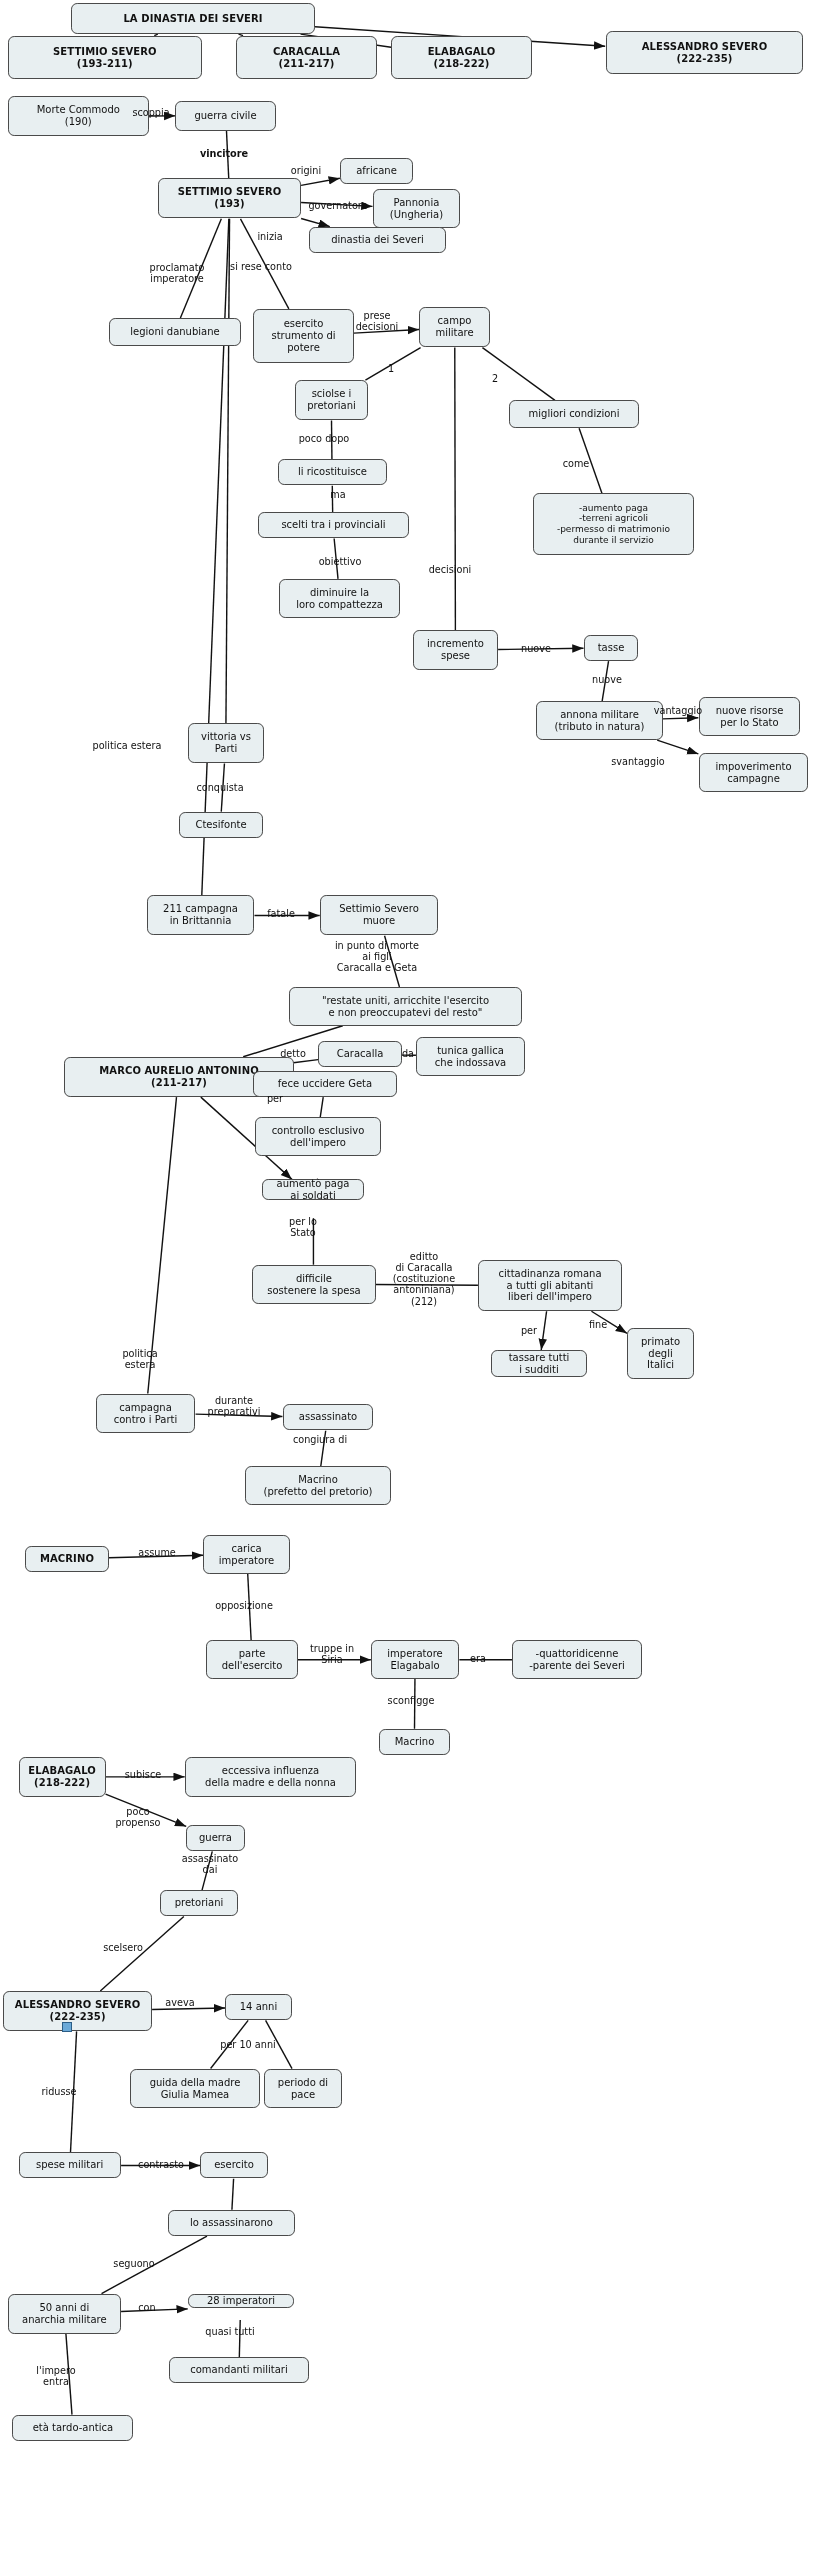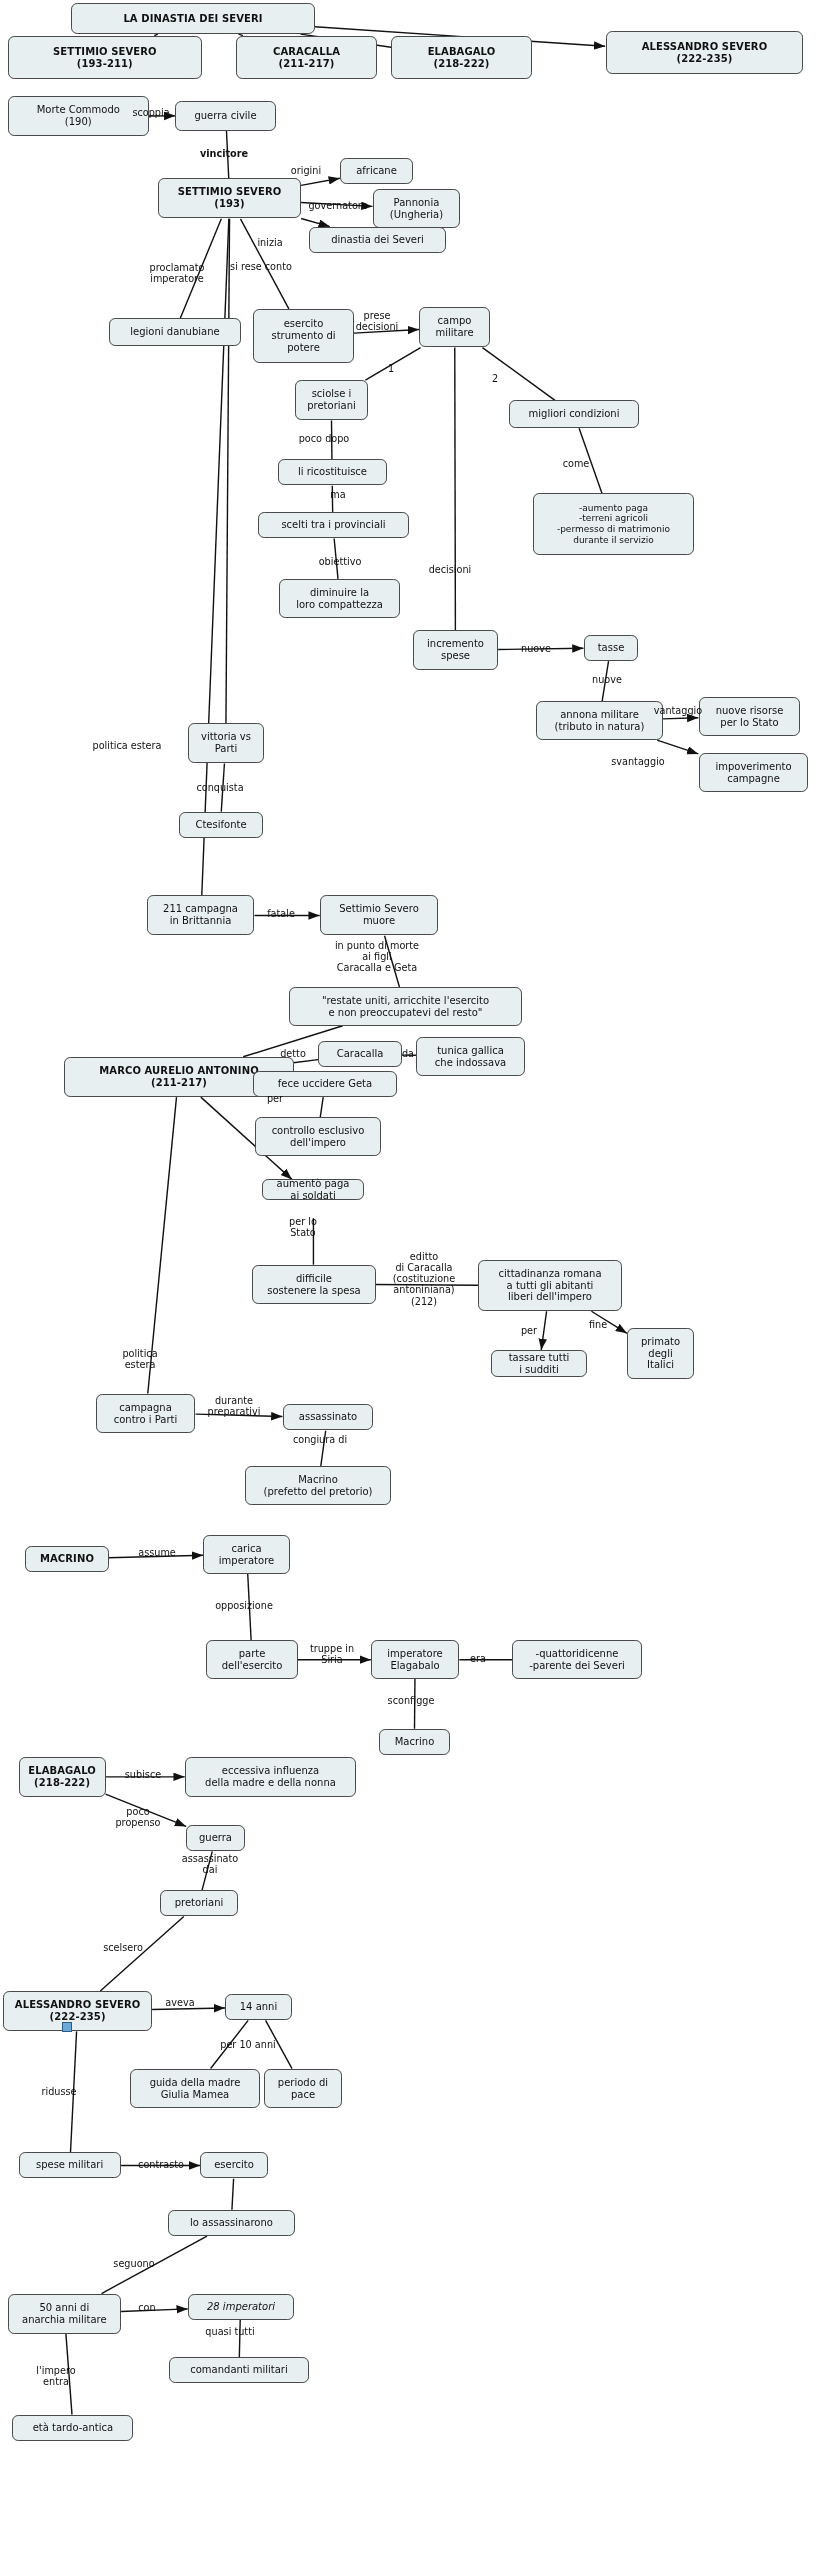--- a/index.html
+++ b/index.html
@@ -214,30 +214,30 @@
       <div class="node" style="left: 225px; top: 1994px; width: 67px; height: 26px; font-size: 10px;">14 anni</div>
       <div class="node" style="left: 130px; top: 2069px; width: 130px; height: 39px; font-size: 10px;">guida della madre
 Giulia Mamea</div>
       <div class="node" style="left: 264px; top: 2069px; width: 78px; height: 39px; font-size: 10px;">periodo di
 pace</div>
       <div class="node" style="left: 18.6px; top: 2152px; width: 102px; height: 26px; font-size: 10px;">spese militari</div>
       <div class="node" style="left: 200px; top: 2152px; width: 68px; height: 26px; font-size: 10px;">esercito</div>
       <div class="node" style="left: 168px; top: 2210px; width: 127px; height: 26px; font-size: 10px;">lo assassinarono</div>
       <div class="node" style="left: 7.8px; top: 2294px; width: 113px; height: 40px; font-size: 10px;">50 anni di
 anarchia militare</div>
-      <div class="node" style="left: 188px; top: 2294px; width: 106px; height: 26px; font-size: 10px; font-style: italic;">28 imperatori</div>
+      <div class="node" style="left: 188px; top: 2294px; width: 106px; height: 14px; font-size: 10px;">28 imperatori</div>
       <div class="node" style="left: 169px; top: 2357px; width: 140px; height: 26px; font-size: 10px;">comandanti militari</div>
       <div class="node" style="left: 12.4px; top: 2415px; width: 121px; height: 26px; font-size: 10px;">età tardo-antica</div>
     </div>
   <div id="label-layer">
       <div class="elabel" style="left: 151px; top: 113px; font-size: 9.7px;">scoppia</div>
       <div class="elabel" style="left: 224px; top: 154px; font-size: 9.7px; font-weight: bold;">vincitore</div>
       <div class="elabel" style="left: 306px; top: 171px; font-size: 9.7px;">origini</div>
       <div class="elabel" style="left: 338px; top: 206px; font-size: 9.7px;">governatore</div>
-      <div class="elabel" style="left: 270px; top: 237px; font-size: 9.7px; margin-top: 6px;">inizia</div>
+      <div class="elabel" style="left: 270px; top: 237px; font-size: 9.7px;">inizia</div>
       <div class="elabel" style="left: 177px; top: 273px; font-size: 9.7px;">proclamato
 imperatore</div>
       <div class="elabel" style="left: 261px; top: 267px; font-size: 9.7px;">si rese conto</div>
       <div class="elabel" style="left: 377px; top: 321px; font-size: 9.7px;">prese
 decisioni</div>
       <div class="elabel" style="left: 391px; top: 369px; font-size: 9.7px;">1</div>
       <div class="elabel" style="left: 495px; top: 379px; font-size: 9.7px;">2</div>
       <div class="elabel" style="left: 324px; top: 439px; font-size: 9.7px;">poco dopo</div>
       <div class="elabel" style="left: 576px; top: 464px; font-size: 9.7px;">come</div>
       <div class="elabel" style="left: 338px; top: 495px; font-size: 9.7px;">ma</div>

